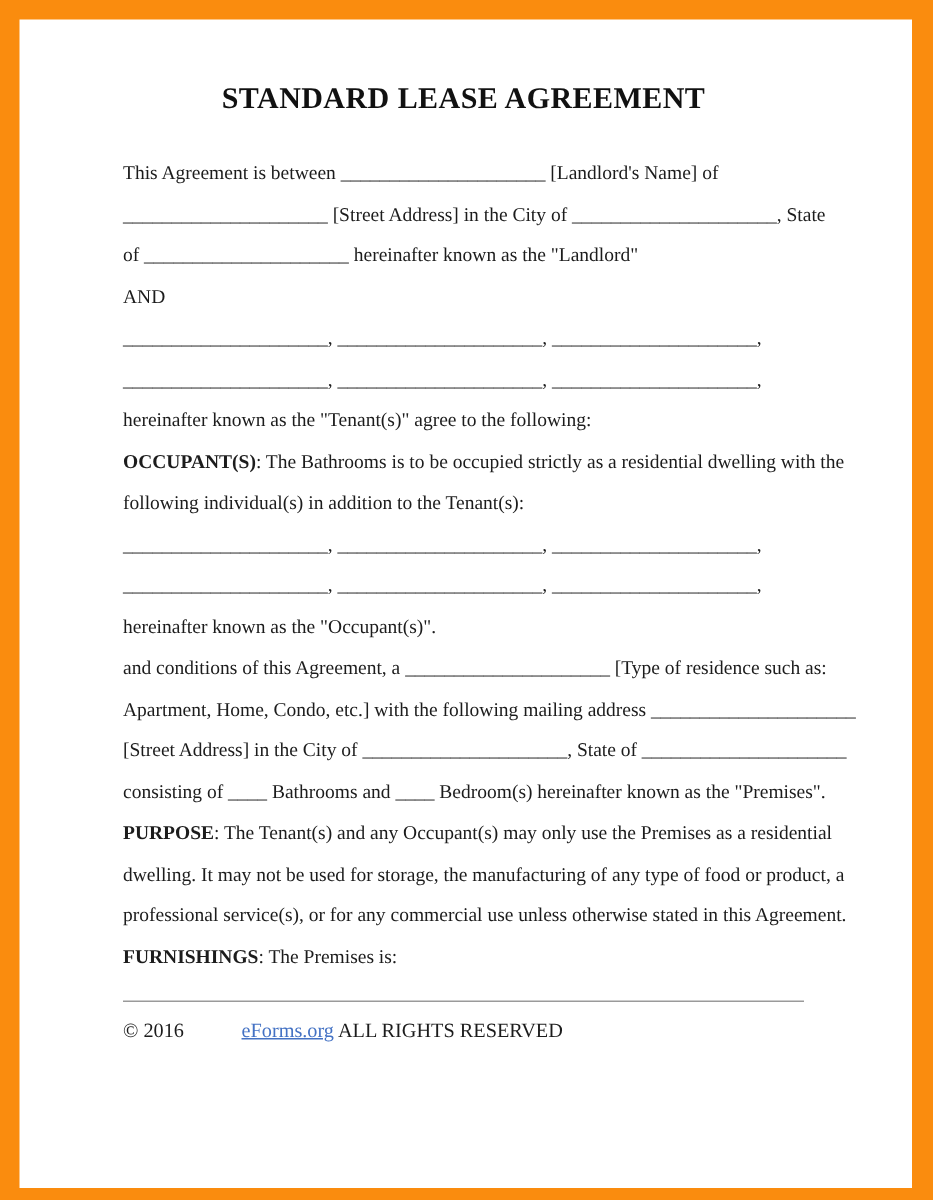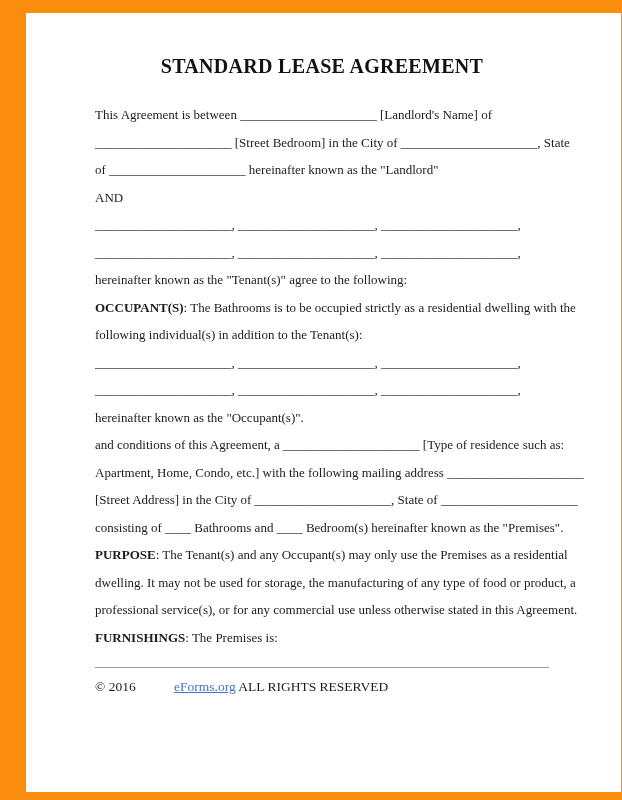--- a/index.html
+++ b/index.html
@@ -5,21 +5,21 @@
   html, body { margin: 0; padding: 0; }
   body {
     width: 622px;
     height: 800px;
     background: #FA8C0E;
     overflow: hidden;
     font-family: "Liberation Serif", "DejaVu Serif", serif;
   }
   .sheet {
     position: absolute;
-    left: 26px;
+    left: 13px;
     top: 13px;
     width: 595px;
     height: 779px;
     background: #ffffff;
     box-sizing: border-box;
     padding: 40px 72px 0 69px;
     color: #1c1c1c;
   }
   h1.title {
     margin: 0 0 22px 0;
@@ -70,21 +70,21 @@
 </style>
 </head>
 <body>
 
 <div class="sheet">
 
   <h1 class="title">STANDARD LEASE AGREEMENT</h1>
 
   <div>
       <p class="ln"><strong></strong><span>This Agreement is between _____________________ [Landlord's Name] of</span></p>
-      <p class="ln"><strong></strong><span>_____________________ [Street Bedroom] in the City of _____________________, State</span></p>
+      <p class="ln"><strong></strong><span>_____________________ [Street Address] in the City of _____________________, State</span></p>
       <p class="ln"><strong></strong><span>of _____________________ hereinafter known as the "Landlord"</span></p>
       <p class="ln"><strong></strong><span>AND</span></p>
       <p class="ln"><strong></strong><span>_____________________, _____________________, _____________________,</span></p>
       <p class="ln"><strong></strong><span>_____________________, _____________________, _____________________,</span></p>
       <p class="ln"><strong></strong><span>hereinafter known as the "Tenant(s)" agree to the following:</span></p>
       <p class="ln"><strong>OCCUPANT(S)</strong><span>: The Bathrooms is to be occupied strictly as a residential dwelling with the</span></p>
       <p class="ln"><strong></strong><span>following individual(s) in addition to the Tenant(s):</span></p>
       <p class="ln"><strong></strong><span>_____________________, _____________________, _____________________,</span></p>
       <p class="ln"><strong></strong><span>_____________________, _____________________, _____________________,</span></p>
       <p class="ln"><strong></strong><span>hereinafter known as the "Occupant(s)".</span></p>

